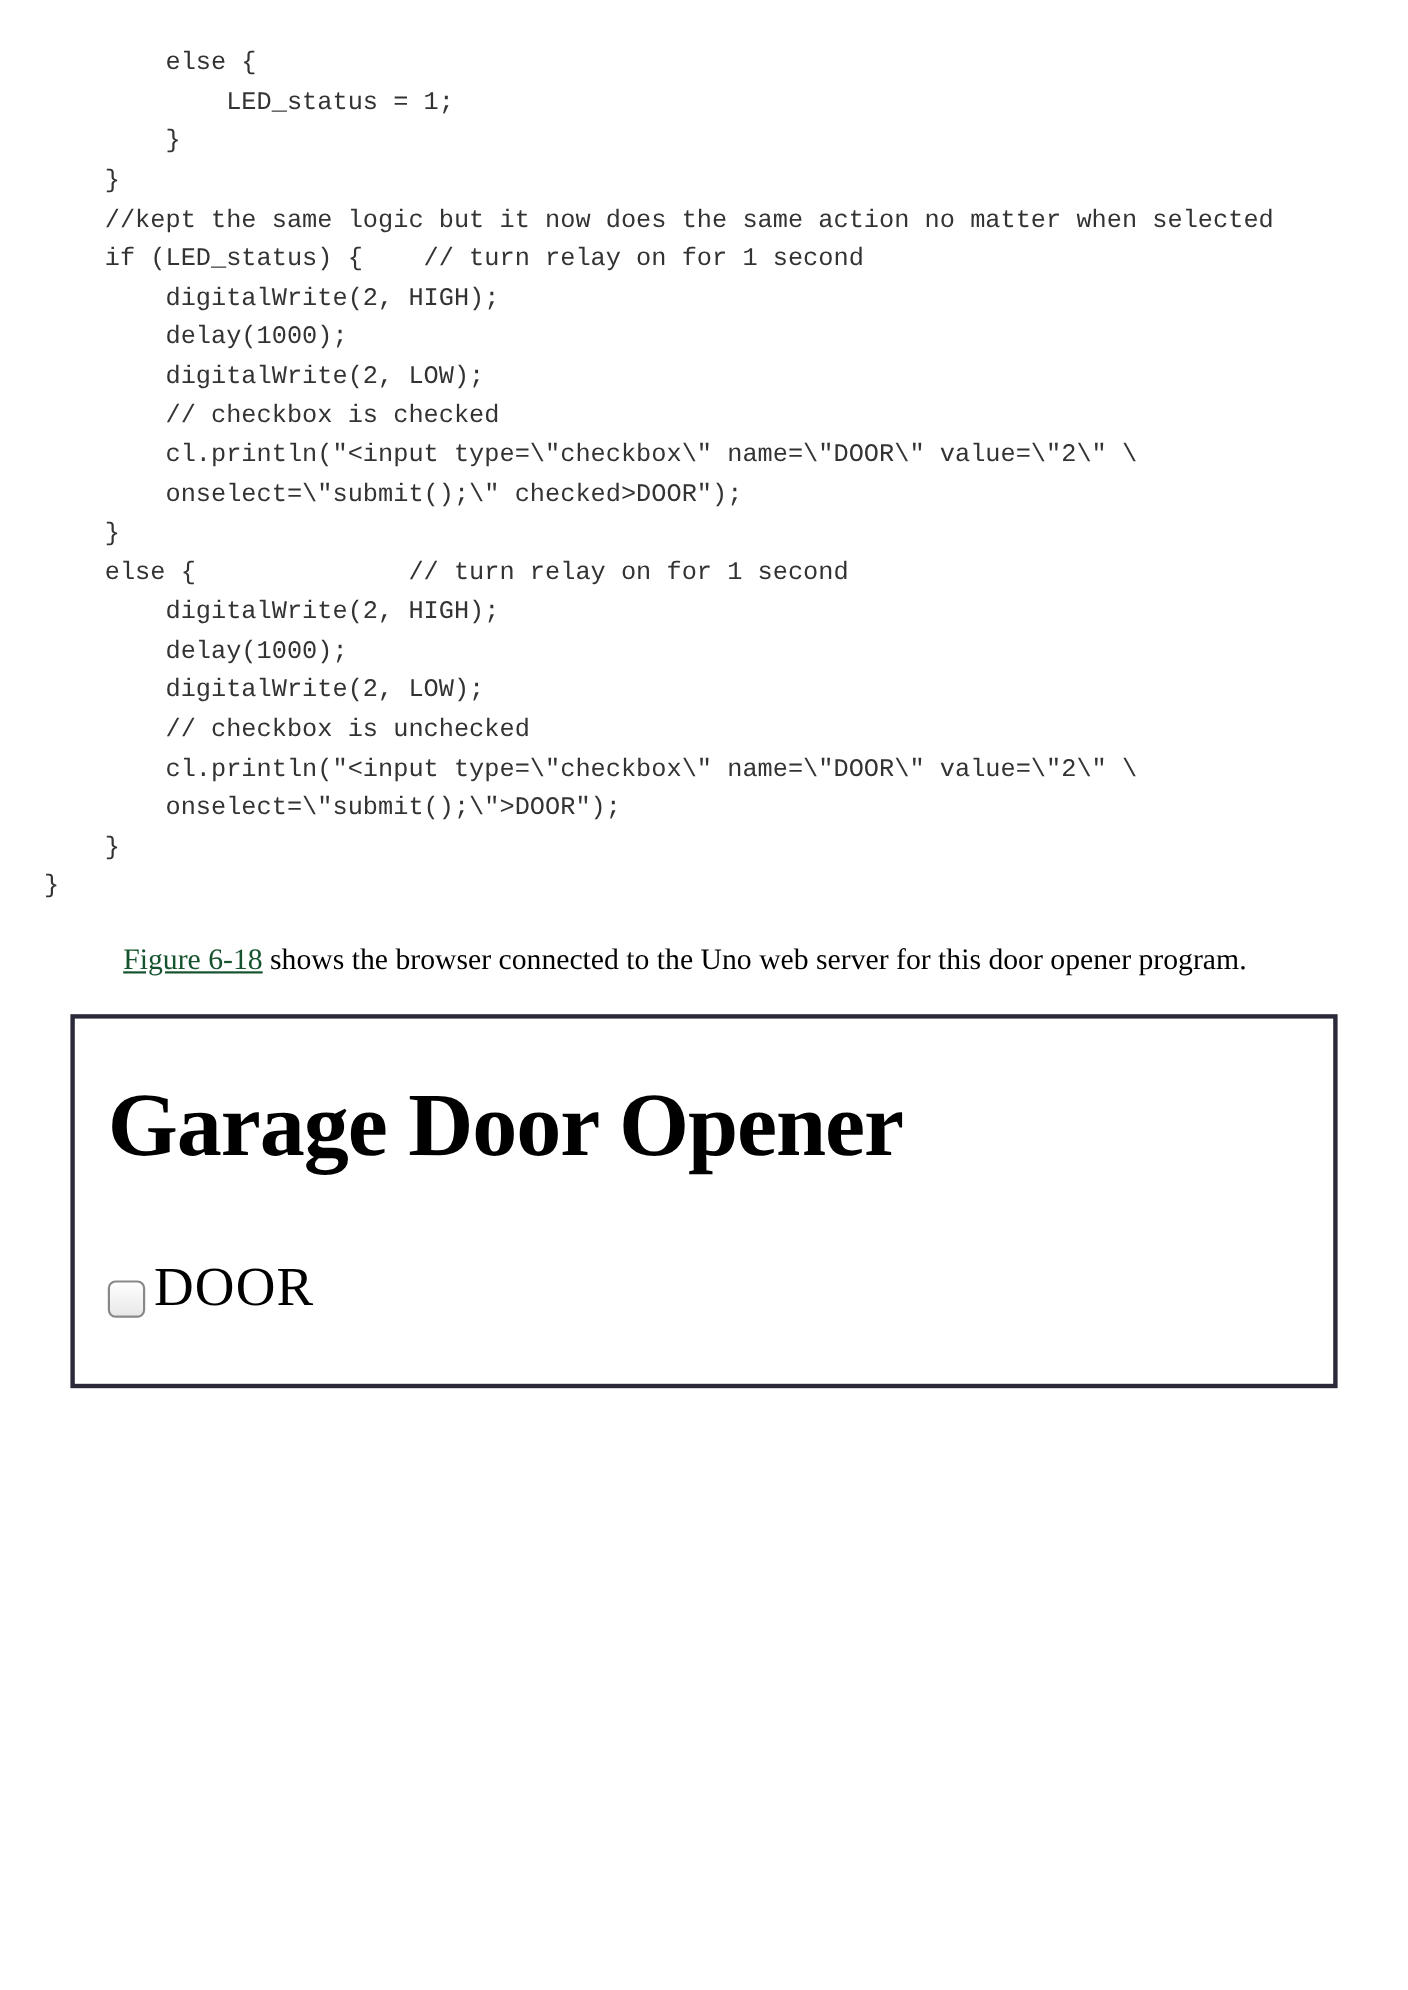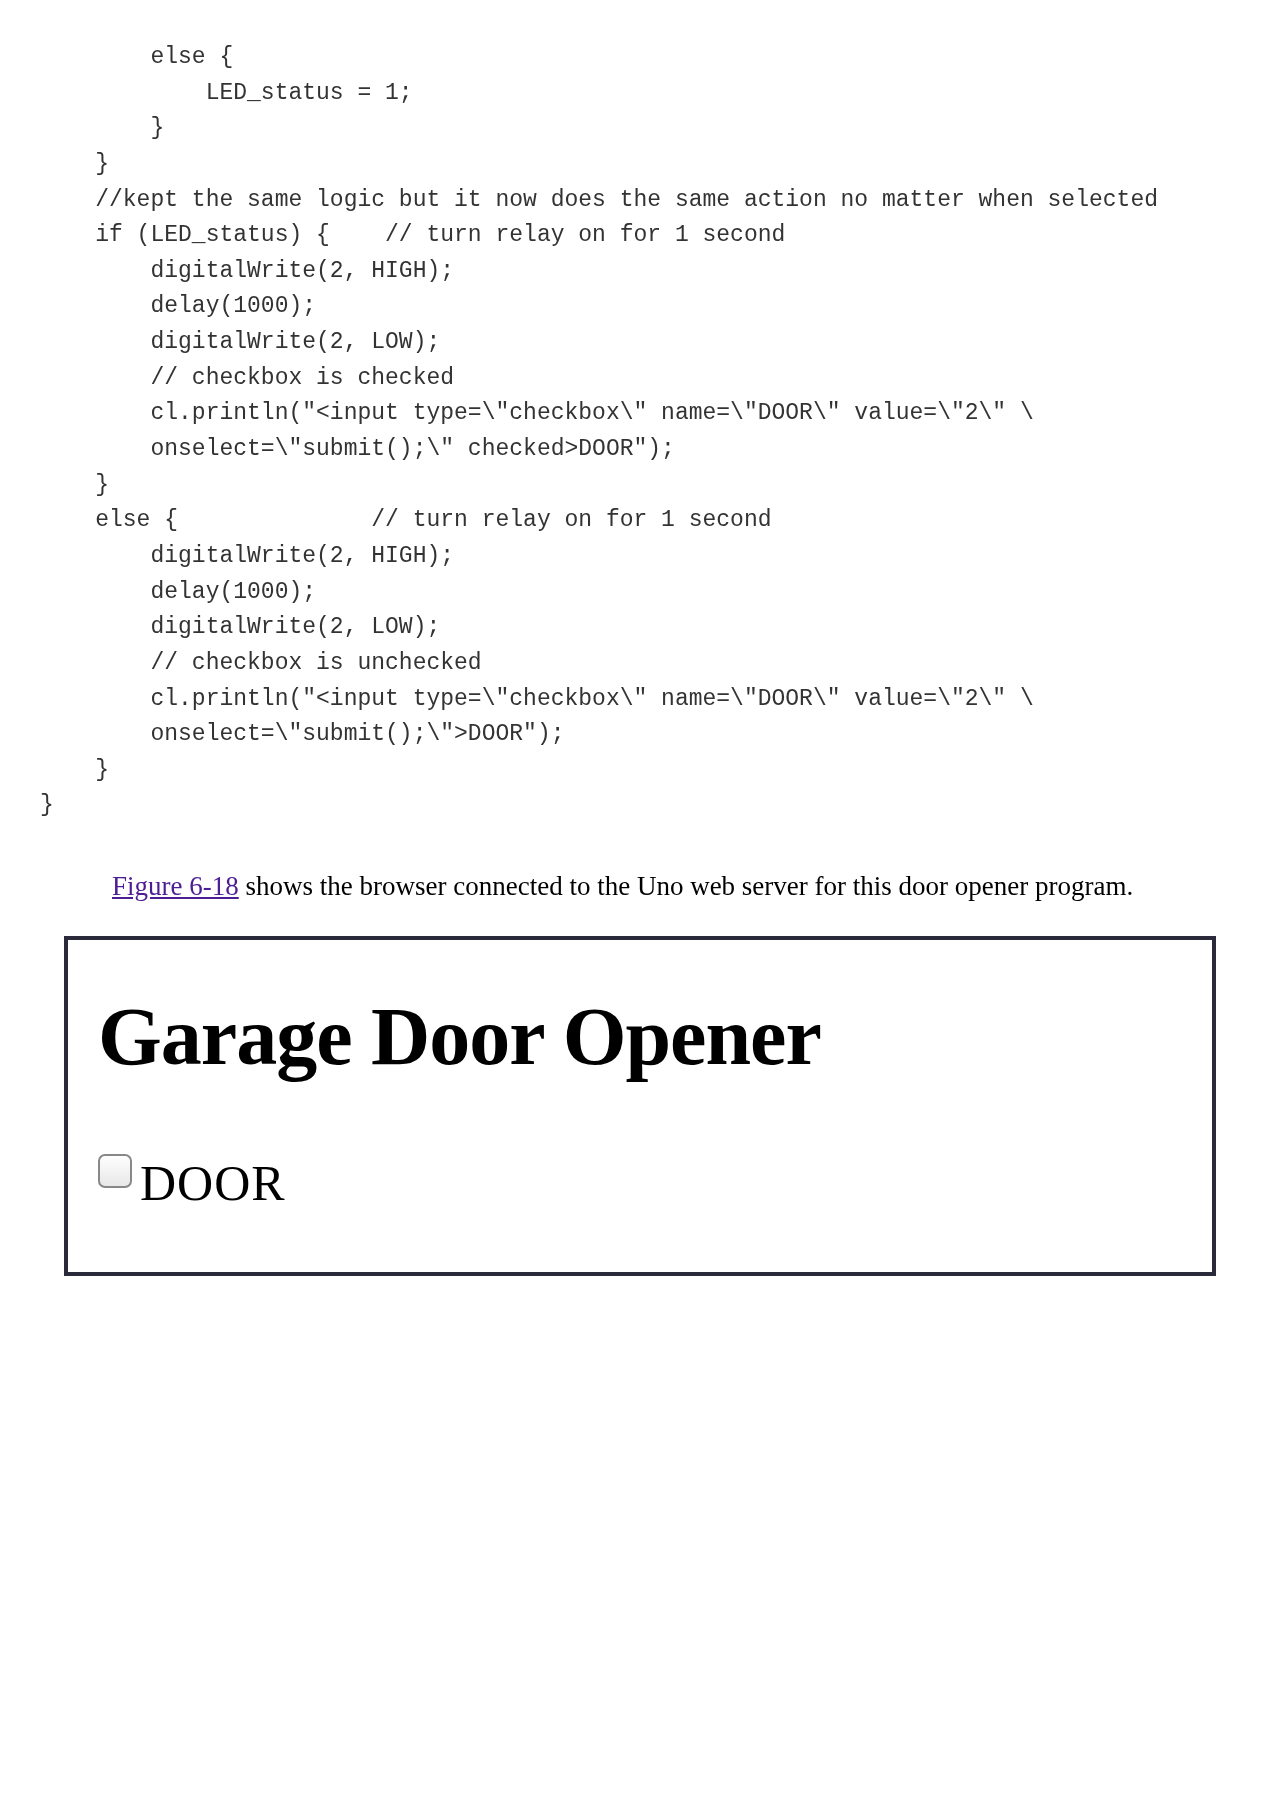--- a/index.html
+++ b/index.html
@@ -13,36 +13,36 @@
       font-family: Georgia, 'Times New Roman', serif;
       color: #000;
       padding: 40px 60px 80px 60px;
     }
     .code-block {
       font-family: 'Courier New', Courier, monospace;
       font-size: 23px;
       line-height: 1.55;
       white-space: pre;
       color: #333;
-      margin-bottom: 44px;
+      margin-bottom: 30px;
       margin-left: -20px;
     }
     .caption-para {
       font-family: Georgia, 'Times New Roman', serif;
       font-size: 27px;
       line-height: 1.4;
       margin: 20px 0 30px 0;
       color: #000;
     }
     .caption-para .indent {
       display: inline-block;
       width: 52px;
     }
     .fig-link {
-      color: #4c1d95;
+      color: #14532d;
       text-decoration: underline;
     }
     .figure-box {
       border: 4px solid #2a2a3a;
       padding: 50px 30px 60px 30px;
       background: #fff;
       margin: 0 4px;
     }
     .figure-title {
       font-family: Georgia, 'Times New Roman', serif;
@@ -51,21 +51,21 @@
       margin-bottom: 70px;
       letter-spacing: -1px;
     }
     .figure-subtitle {
       font-family: Georgia, 'Times New Roman', serif;
       font-size: 48px;
       margin-bottom: 55px;
     }
     .door-row {
       display: flex;
-      align-items: flex-start;
+      align-items: flex-end;
       gap: 8px;
     }
     .door-checkbox {
       width: 34px;
       height: 34px;
       border: 2px solid #888;
       border-radius: 7px;
       background: linear-gradient(#fefefe, #e8e8e8);
       display: inline-block;
       flex-shrink: 0;

